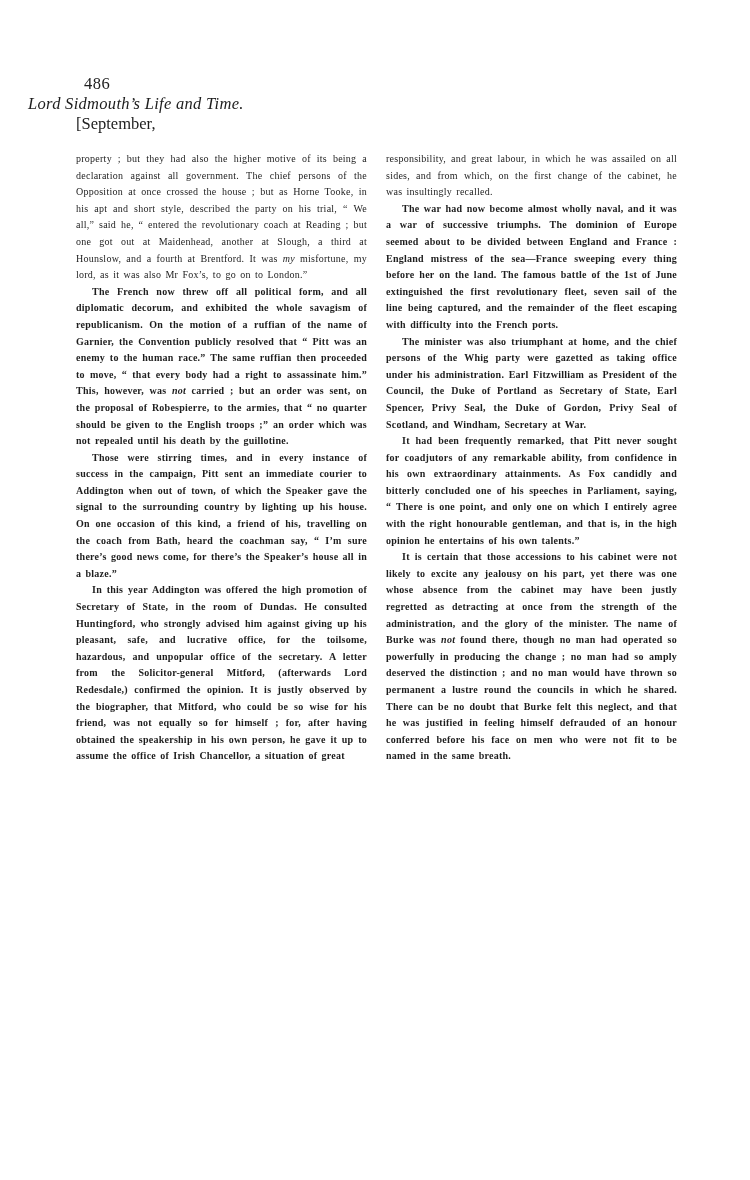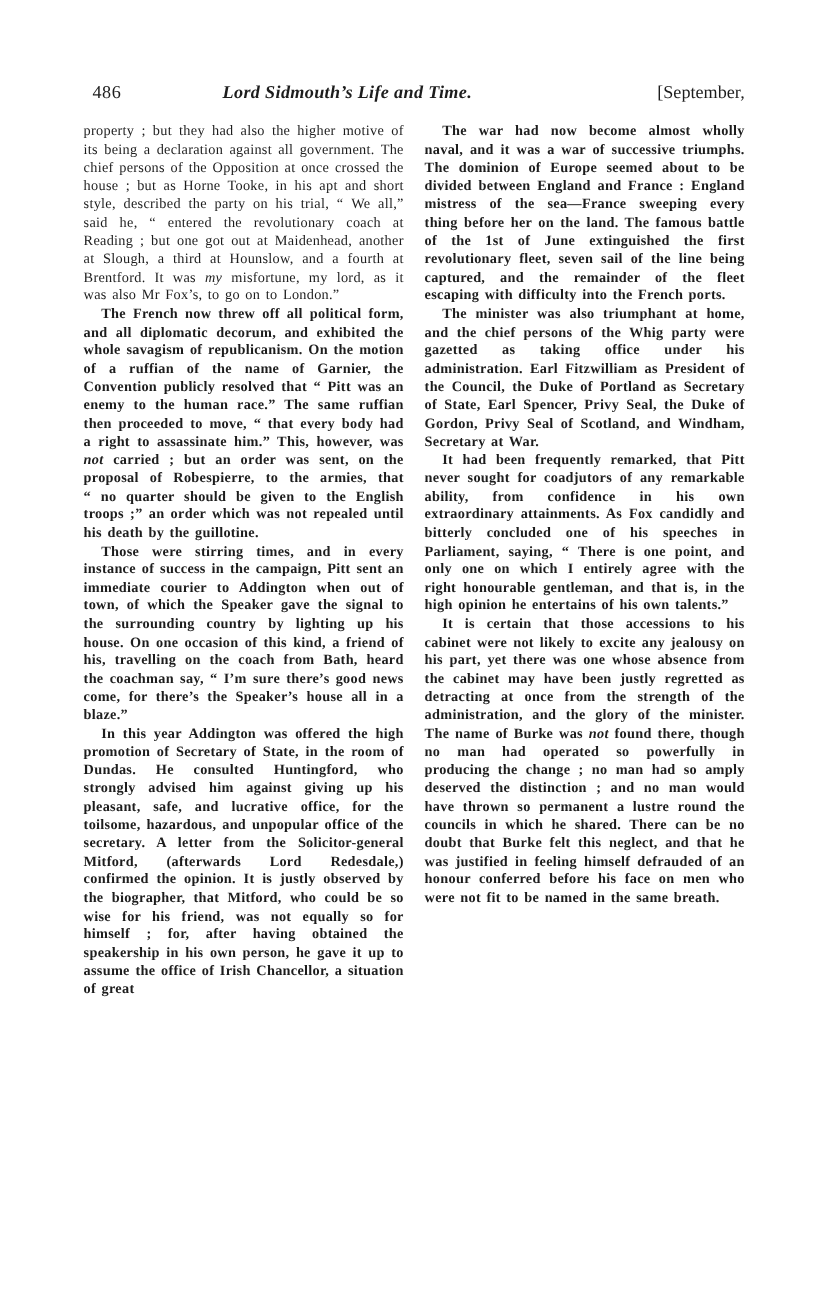--- a/index.html
+++ b/index.html
@@ -18,46 +18,46 @@
     overflow: hidden;
     font-family: "Liberation Serif", "DejaVu Serif", serif;
     color: #1d1d1d;
   }
   .header {
     display: flex;
     align-items: baseline;
     font-size: 16.5px;
     line-height: 20px;
     margin-bottom: 17px;
+    flex-direction: column;
   }
   .header .pagenum {
     flex: 0 0 auto;
     min-width: 46px;
     letter-spacing: 0.5px;
     padding-left: 8px;
   }
   .header .title {
     flex: 1 1 auto;
     text-align: center;
     font-style: italic;
     transform: translateX(-48px);
     letter-spacing: 0.3px;
-    font-weight: bold;
   }
   .header .date {
     flex: 0 0 auto;
   }
   .columns {
     display: flex;
     gap: 19px;
   }
   .col {
     width: 291px;
     flex: 0 0 291px;
-    font-size: 13px;
+    font-size: 10px;
     line-height: 16.6px;
     text-align: justify;
     letter-spacing: 0.25px;
     word-spacing: 1.5px;
   }
   .col p.para {
     margin: 0;
   }
   .col p.para.indent {
     text-indent: 16px;
@@ -77,19 +77,20 @@
     <span class="date">[September,</span>
   </div>
   <div class="columns">
     <div class="col" id="col-left">
         <p class="para">property&nbsp;; but they had also the higher motive of its being a declaration against all government. The chief persons of the Opposition at once crossed the house&nbsp;; but as Horne Tooke, in his apt and short style, described the party on his trial, “&nbsp;We all,” said he, “&nbsp;entered the revolutionary coach at Reading&nbsp;; but one got out at Maidenhead, another at Slough, a third at Hounslow, and a fourth at Brentford. It was <i>my</i> misfortune, my lord, as it was also Mr Fox’s, to go on to London.”</p>
         <p class="para indent">The French now threw off all political form, and all diplomatic decorum, and exhibited the whole savagism of republicanism. On the motion of a ruffian of the name of Garnier, the Convention publicly resolved that “&nbsp;Pitt was an enemy to the human race.” The same ruffian then proceeded to move, “&nbsp;that every body had a right to assassinate him.” This, however, was <i>not</i> carried&nbsp;; but an order was sent, on the proposal of Robespierre, to the armies, that “&nbsp;no quarter should be given to the English troops&nbsp;;” an order which was not repealed until his death by the guillotine.</p>
         <p class="para indent">Those were stirring times, and in every instance of success in the campaign, Pitt sent an immediate courier to Addington when out of town, of which the Speaker gave the signal to the surrounding country by lighting up his house. On one occasion of this kind, a friend of his, travelling on the coach from Bath, heard the coachman say, “&nbsp;I’m sure there’s good news come, for there’s the Speaker’s house all in a blaze.”</p>
         <p class="para indent">In this year Addington was offered the high promotion of Secretary of State, in the room of Dundas. He consulted Huntingford, who strongly advised him against giving up his pleasant, safe, and lucrative office, for the toilsome, hazardous, and unpopular office of the secretary. A letter from the Solicitor-general Mitford, (afterwards Lord Redesdale,) confirmed the opinion. It is justly observed by the biographer, that Mitford, who could be so wise for his friend, was not equally so for himself&nbsp;; for, after having obtained the speakership in his own person, he gave it up to assume the office of Irish Chancellor, a situation of great</p>
       </div>
     <div class="col" id="col-right">
+        <p class="para">responsibility, and great labour, in which he was assailed on all sides, and from which, on the first change of the cabinet, he was insultingly recalled.</p>
         <p class="para indent">The war had now become almost wholly naval, and it was a war of successive triumphs. The dominion of Europe seemed about to be divided between England and France&nbsp;: England mistress of the sea—France sweeping every thing before her on the land. The famous battle of the 1st of June extinguished the first revolutionary fleet, seven sail of the line being captured, and the remainder of the fleet escaping with difficulty into the French ports.</p>
         <p class="para indent">The minister was also triumphant at home, and the chief persons of the Whig party were gazetted as taking office under his administration. Earl Fitzwilliam as President of the Council, the Duke of Portland as Secretary of State, Earl Spencer, Privy Seal, the Duke of Gordon, Privy Seal of Scotland, and Windham, Secretary at War.</p>
         <p class="para indent">It had been frequently remarked, that Pitt never sought for coadjutors of any remarkable ability, from confidence in his own extraordinary attainments. As Fox candidly and bitterly concluded one of his speeches in Parliament, saying, “&nbsp;There is one point, and only one on which I entirely agree with the right honourable gentleman, and that is, in the high opinion he entertains of his own talents.”</p>
         <p class="para indent">It is certain that those accessions to his cabinet were not likely to excite any jealousy on his part, yet there was one whose absence from the cabinet may have been justly regretted as detracting at once from the strength of the administration, and the glory of the minister. The name of Burke was <i>not</i> found there, though no man had operated so powerfully in producing the change&nbsp;; no man had so amply deserved the distinction&nbsp;; and no man would have thrown so permanent a lustre round the councils in which he shared. There can be no doubt that Burke felt this neglect, and that he was justified in feeling himself defrauded of an honour conferred before his face on men who were not fit to be named in the same breath.</p>
       </div>
   </div>
 </div>
 
 </body></html>

